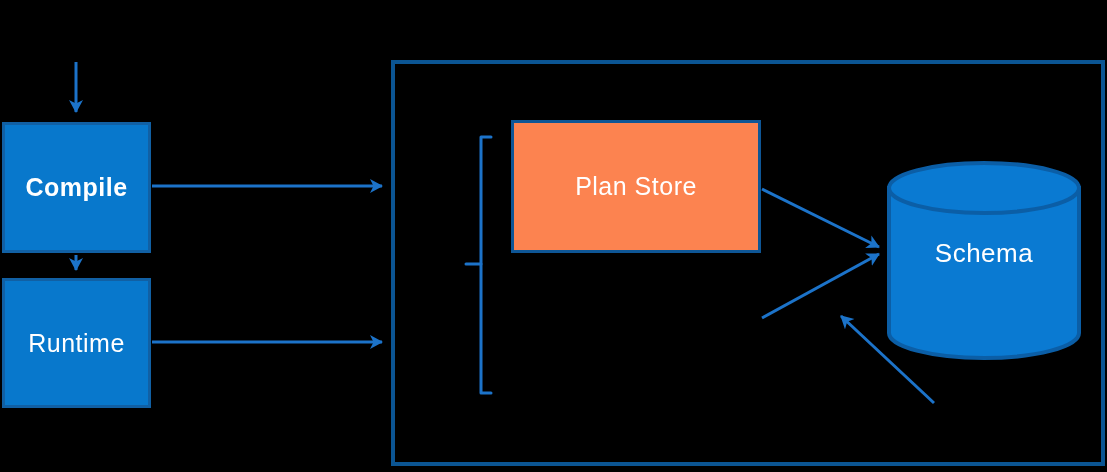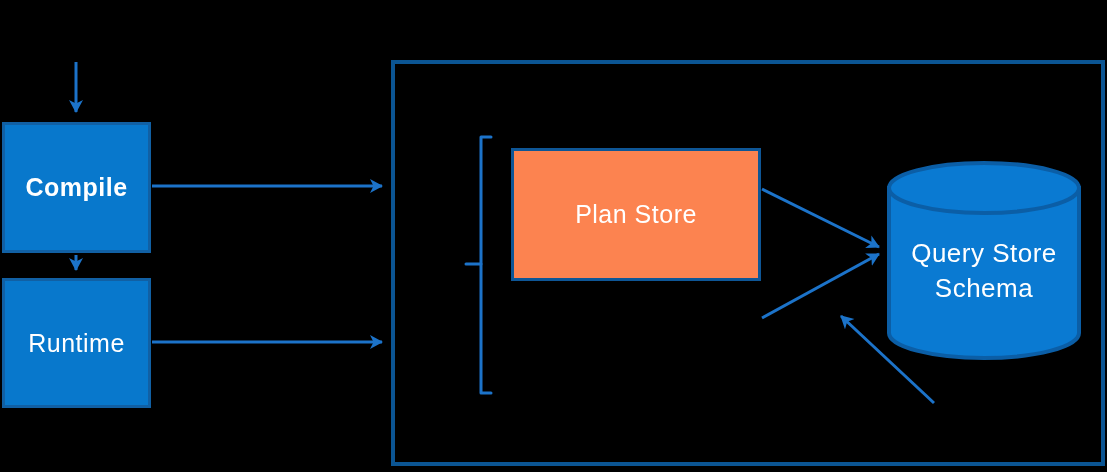--- a/index.html
+++ b/index.html
@@ -25,21 +25,21 @@
   .node-blue {
     background: var(--blue-node-fill, #0878CC);
     border: 3px solid var(--blue-node-border, #1160A4);
   }
   .node-orange {
     background: var(--orange-node-fill, #FC8350);
     border: 3px solid var(--orange-node-border, #0E5696);
   }
   .compile { left: 2px; top: 122px; width: 149px; height: 131px; font-weight: bold; }
   .execute { left: 2px; top: 278px; width: 149px; height: 130px; }
-  .plan-store { left: 511px; top: 120px; width: 250px; height: 133px; margin-top: 28px; }
+  .plan-store { left: 511px; top: 120px; width: 250px; height: 133px; }
   .runtime-stats { left: 511px; top: 275px; width: 250px; height: 131px; }
   .container-box {
     position: absolute;
     box-sizing: border-box;
     left: 391px; top: 60px; width: 714px; height: 406px;
     border: 4px solid var(--container-border, #0B5593);
     background: transparent;
   }
   .overlay {
     position: absolute;
@@ -121,17 +121,16 @@
   <div class="node node-blue execute">
     <span>Runtime</span>
   </div>
 
   <div class="node node-orange plan-store">
     <span>Plan Store</span>
   </div>
 
 
   <div class="cylinder-label">
-    <div>Query Store</div>
     <div>Schema</div>
   </div>
 
 </div>
 
 </body></html>

